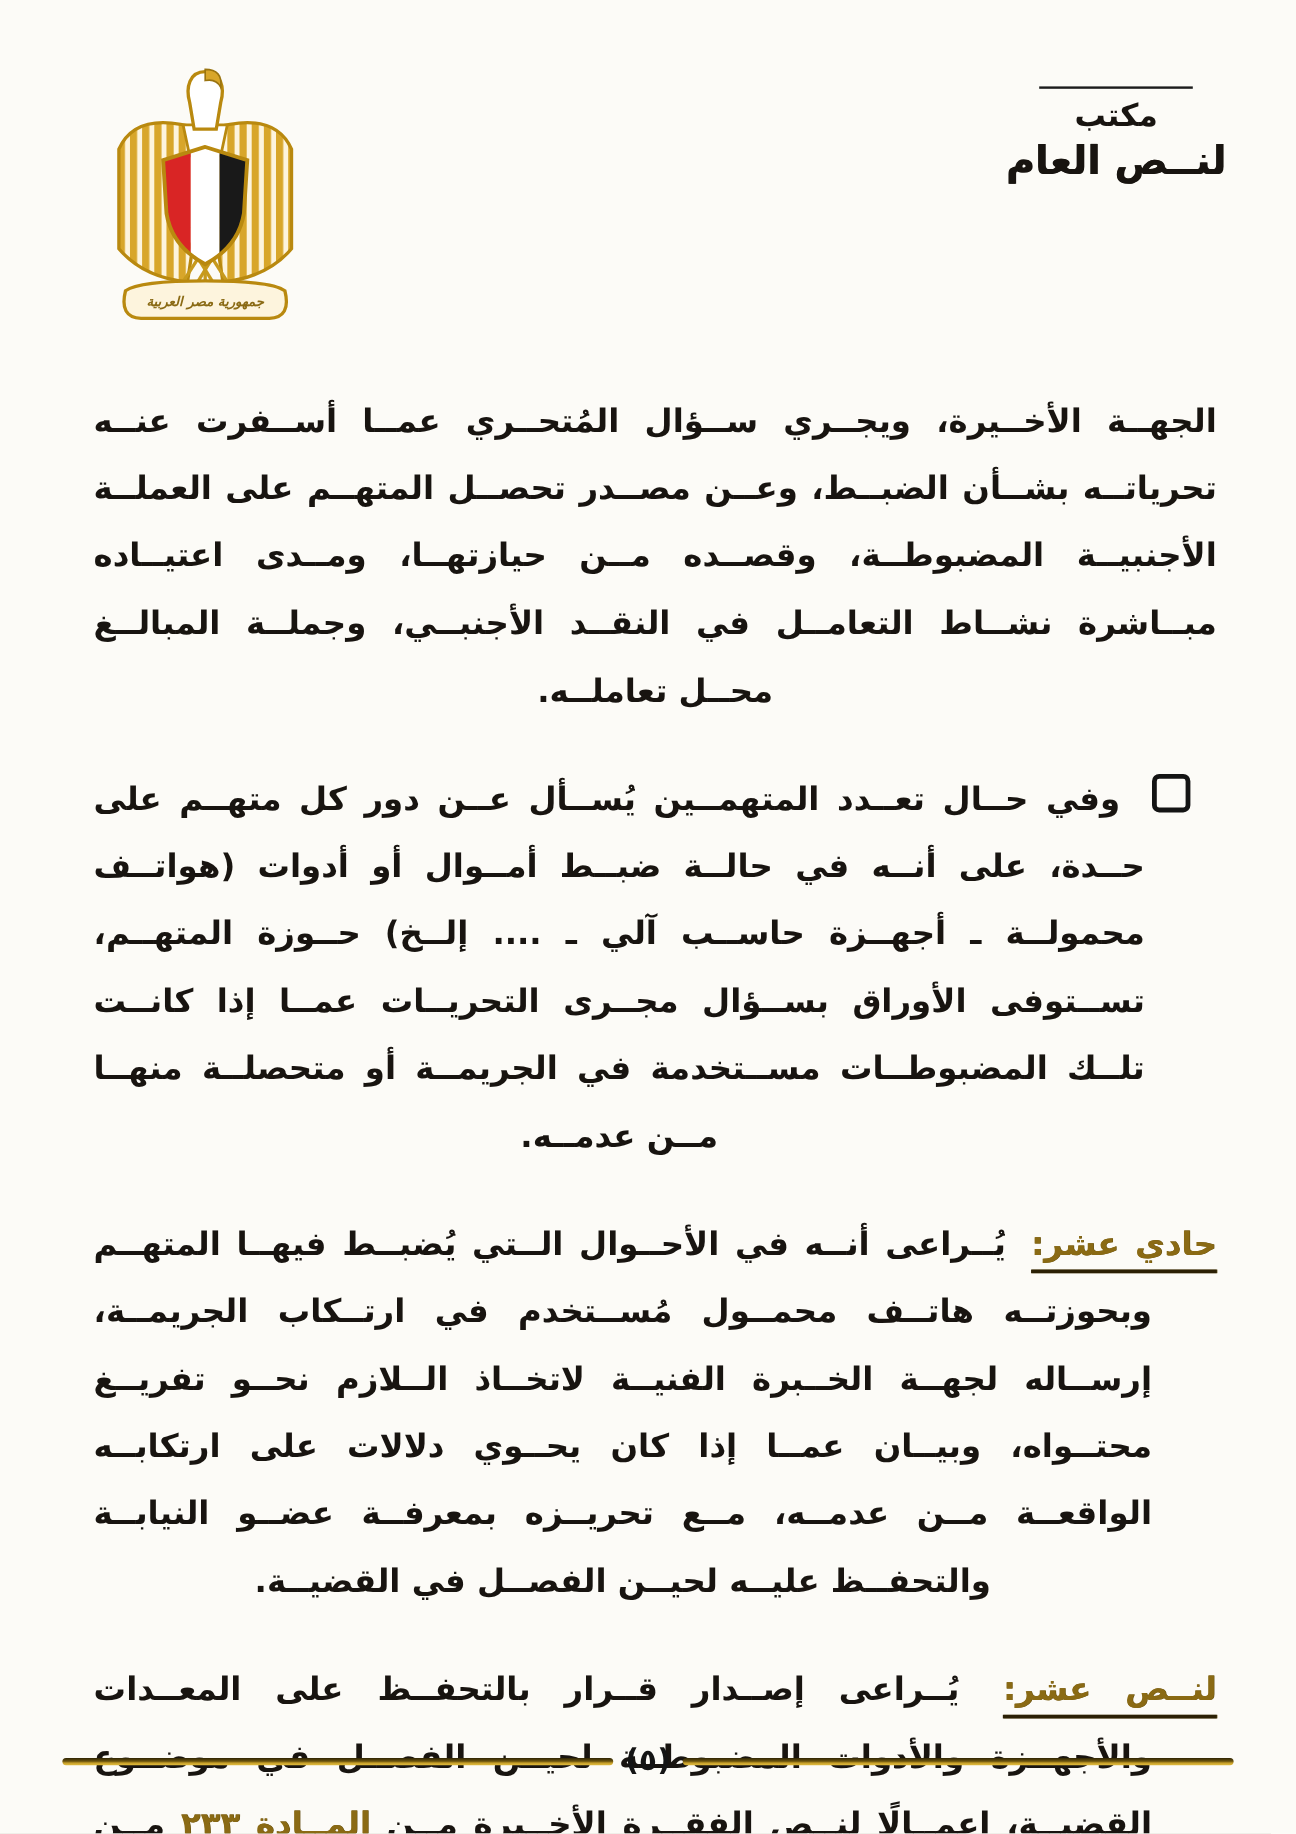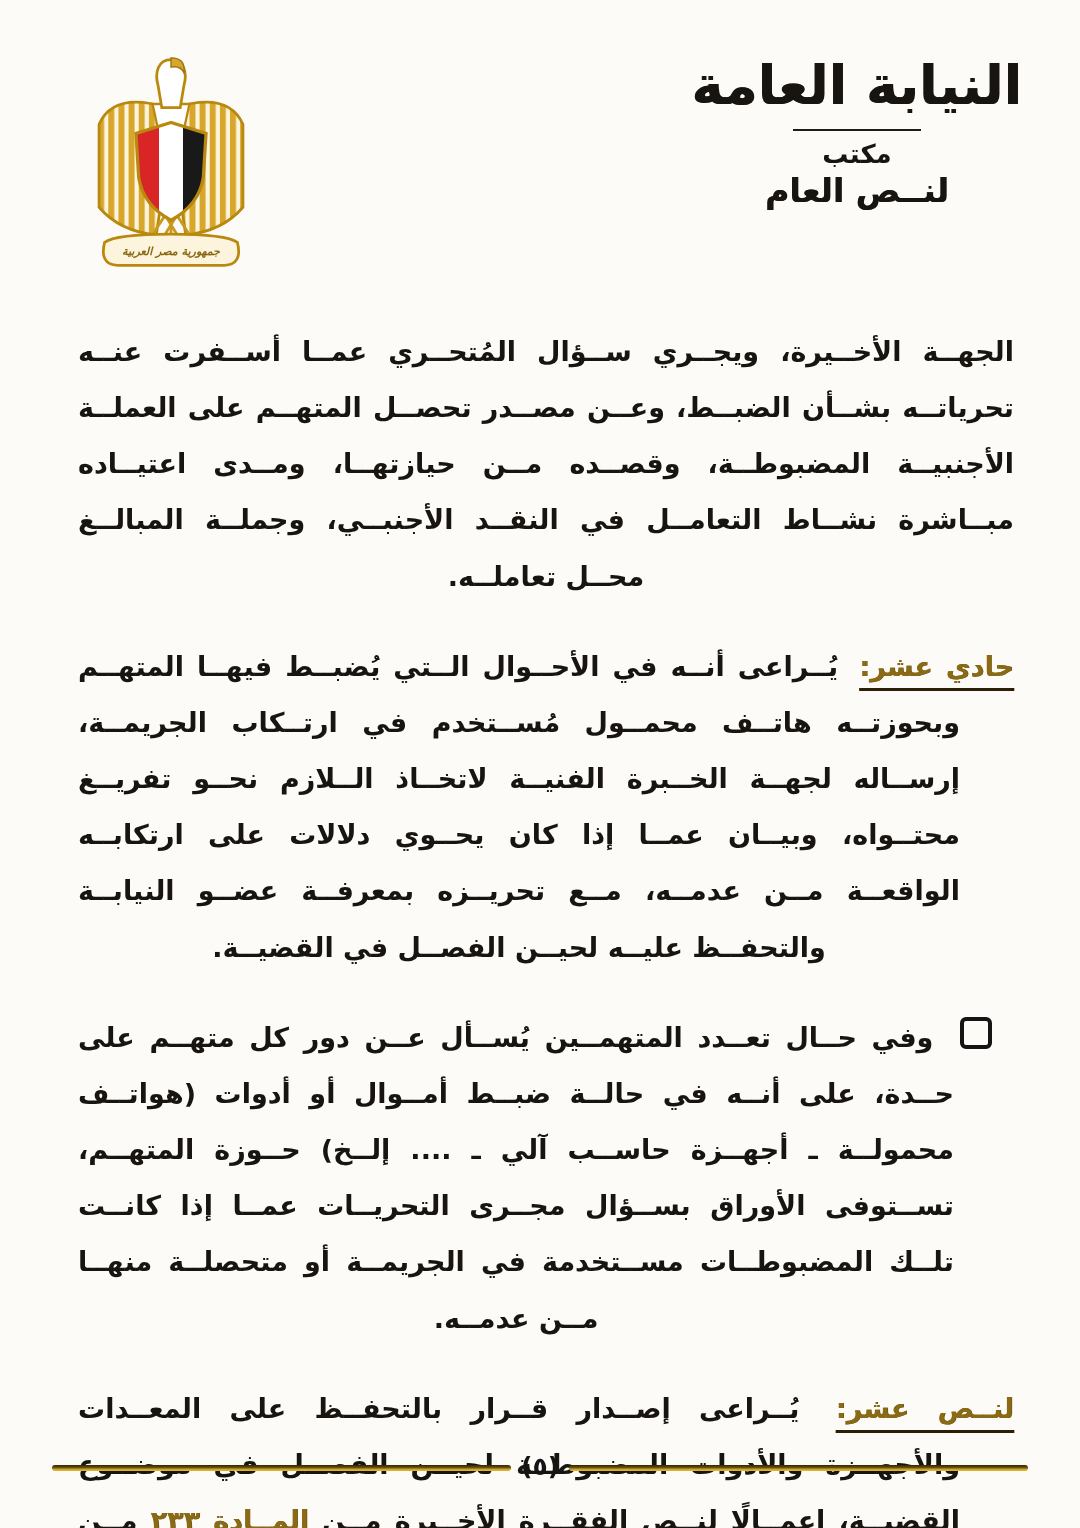--- a/index.html
+++ b/index.html
@@ -99,40 +99,39 @@
           <rect x="103" y="76" width="27" height="112" fill="#191919"></rect>
         </g>
         <path d="M90,78 L52,90 L55,138 Q60,168 90,184 Q120,168 125,138 L128,90 Z" fill="none" stroke="#b9890f" stroke-width="3.5"></path>
 
         <path d="M18,208 Q12,232 32,233 L148,233 Q168,232 162,208 Q150,199 90,199 Q30,199 18,208 Z" fill="#fdf4dd" stroke="#b9890f" stroke-width="3"></path>
         <text x="90" y="222" text-anchor="middle" font-size="12" font-weight="bold" fill="#8a6a14">جمهورية مصر العربية</text>
       </svg>
     </div>
 
     <div class="title-block">
-      <div class="calli">النيابة العامة</div>
       <div class="title-divider"></div>
       <div class="office-word">مكتب</div>
       <div class="office-title">لنــص العام</div>
     </div>
 
   </header>
 
   <main class="body-text">
 
     <p class="para">الجهــة الأخــيرة، ويجــري ســؤال المُتحــري عمــا أســفرت عنــه تحرياتــه بشــأن الضبــط، وعــن مصــدر تحصــل المتهــم على العملــة الأجنبيــة المضبوطــة، وقصــده مــن حيازتهــا، ومــدى اعتيــاده مبــاشرة نشــاط التعامــل في النقــد الأجنبــي، وجملــة المبالــغ محــل تعاملــه.</p>
 
+    <p class="para bullet-para">
+      <span class="bullet"></span>
+      <span>وفي حــال تعــدد المتهمــين يُســأل عــن دور كل متهــم على حــدة، على أنــه في حالــة ضبــط أمــوال أو أدوات (هواتــف محمولــة ـ أجهــزة حاســب آلي ـ .... إلــخ) حــوزة المتهــم، تســتوفى الأوراق بســؤال مجــرى التحريــات عمــا إذا كانــت تلــك المضبوطــات مســتخدمة في الجريمــة أو متحصلــة منهــا مــن عدمــه.</span>
+    </p>
+
     <p class="para hang">
       <span class="clause-head">حادي عشر:</span>
       <span>يُــراعى أنــه في الأحــوال الــتي يُضبــط فيهــا المتهــم وبحوزتــه هاتــف محمــول مُســتخدم في ارتــكاب الجريمــة، إرســاله لجهــة الخــبرة الفنيــة لاتخــاذ الــلازم نحــو تفريــغ محتــواه، وبيــان عمــا إذا كان يحــوي دلالات على ارتكابــه الواقعــة مــن عدمــه، مــع تحريــزه بمعرفــة عضــو النيابــة والتحفــظ عليــه لحيــن الفصــل في القضيــة.</span>
-    </p>
-
-    <p class="para bullet-para">
-      <span class="bullet"></span>
-      <span>وفي حــال تعــدد المتهمــين يُســأل عــن دور كل متهــم على حــدة، على أنــه في حالــة ضبــط أمــوال أو أدوات (هواتــف محمولــة ـ أجهــزة حاســب آلي ـ .... إلــخ) حــوزة المتهــم، تســتوفى الأوراق بســؤال مجــرى التحريــات عمــا إذا كانــت تلــك المضبوطــات مســتخدمة في الجريمــة أو متحصلــة منهــا مــن عدمــه.</span>
     </p>
 
     <p class="para hang">
       <span class="clause-head">لنــص عشر:</span>
       <span>يُــراعى إصــدار قــرار بالتحفــظ على المعــدات والأجهــزة والأدوات المضبوطــة لحيــن الفصــل في موضــوع القضيــة، إعمــالًا لنــص الفقــرة الأخــيرة مــن </span>
       <span class="gold-ref">المــادة ٢٣٣</span>
       <span> مــن وجــوب الحكــم بمصــادرة الأمــوال والأشــياء المضبوطــة.</span>
     </p>
 
   </main>

